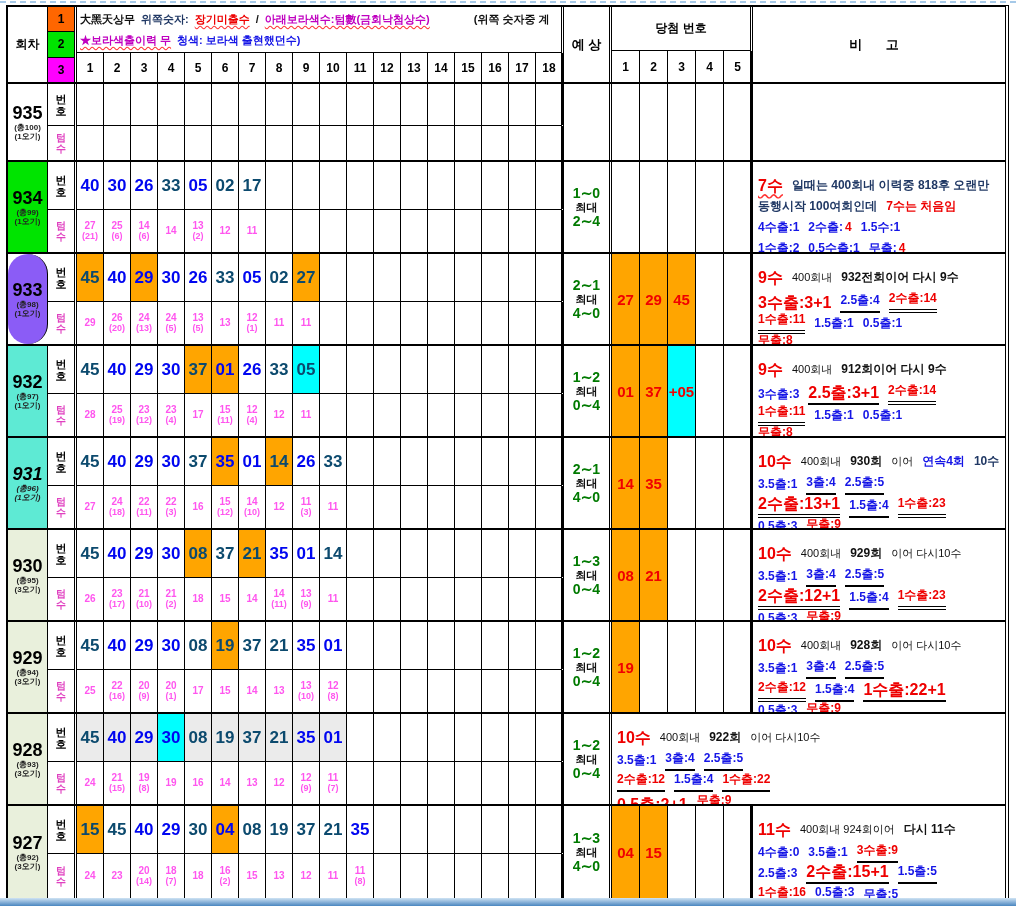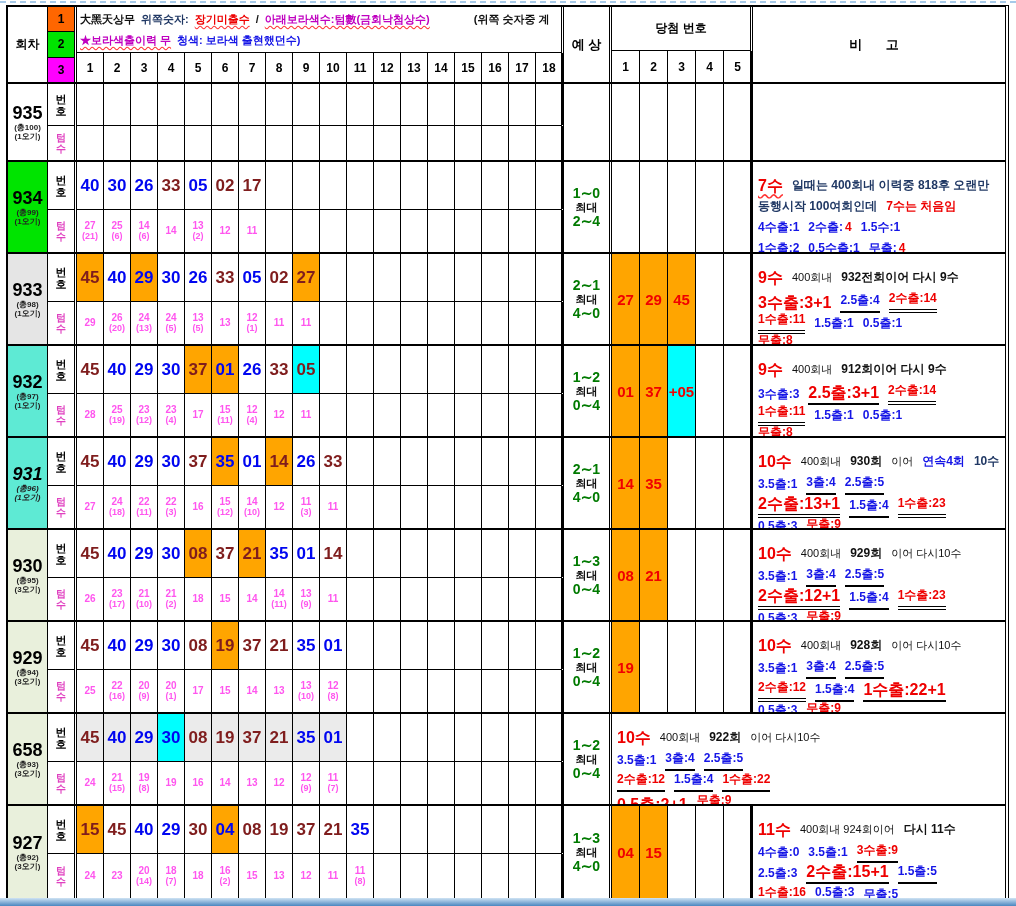--- a/index.html
+++ b/index.html
@@ -24,21 +24,21 @@
   .first .blab.top{height:42px}
   .blab.bot{flex:1;color:#E040C0;font-size:10px;line-height:11px}
   .mcell{flex:1;border-bottom:1px solid #000;display:flex;align-items:center;justify-content:center;font-weight:bold;font-size:12px;color:#000}
   .mcell:last-child{border-bottom:none}
   
   .ngrid{display:flex;flex-direction:column;width:487px;flex:0 0 auto}
   .nrow{display:flex;height:48px;border-bottom:1px solid #000}
   .first .nrow{height:42px}
   .trowi{display:flex;flex:1}
   .ncell{width:27px;flex:0 0 27px;border-right:1px solid #000;display:flex;flex-direction:column;align-items:center;justify-content:center;font-weight:bold;font-size:17px;overflow:hidden}
-  .cB{color:#0006F0}.cK{color:#7f1d1d}
+  .cB{color:#0006F0}.cK{color:#0c4a6e}
   .bgO{background:#FFA500}.bgC{background:#00FFFF}.bgG{background:#EBEBEB}
   .tc{color:#FF55EE;font-size:10px;line-height:10px}
   .tc div{color:#FF55EE}
   .tsub{font-size:9px}
   
   .legend{height:47px;border-bottom:1px solid #000;padding:2px 3px;overflow:hidden}
   .lline{white-space:nowrap;line-height:21px;font-size:11px}
   .lline .seg{font-size:11px;margin-right:6px}
   .nhdr-row{height:29px;border-bottom:none}
   .nh{font-size:12px;font-weight:bold;color:#000}
@@ -288,21 +288,21 @@
           <div class="wcell wfull"></div>
         </div>
         <div class="colR sep">
           <div class="rline"><span class="seg R big wavy">7수</span><span class="seg NB">일때는 400회내 이력중 818후 오랜만</span></div>
           <div class="rline"><span class="seg NB">동행시작 100여회인데</span><span class="seg R">7수는 처음임</span></div>
           <div class="rline"><span class="seg B">4수출:1</span><span class="seg B j">2수출:</span><span class="seg R">4</span><span class="seg B">1.5수:1</span></div>
           <div class="rline"><span class="seg B">1수출:2</span><span class="seg B">0.5수출:1</span><span class="seg B j">무출:</span><span class="seg R">4</span></div>
         </div>
       </div>
       <div class="trow">
-        <div class="colA" style="background: #e5e5e5;">
+        <div class="colA" style="background: #8b5cf6; border-radius: 20px;">
           <div class="round">933</div>
           <div class="rsub">(총98)</div>
           <div class="rsub">(1오기)</div>
         </div>
         <div class="colB">
           <div class="blab top">
             <div>번</div>
             <div>호</div>
           </div>
           <div class="blab bot">
@@ -796,21 +796,21 @@
         </div>
         <div class="colR sep">
           <div class="rline"><span class="seg R big">10수</span><span class="seg K">400회내</span><span class="seg KB">928회</span><span class="seg K">이어 다시10수</span></div>
           <div class="rline"><span class="seg B">3.5출:1</span><span class="seg B u">3출:4</span><span class="seg B u">2.5출:5</span></div>
           <div class="rline"><span class="seg R u2">2수출:12</span><span class="seg B u">1.5출:4</span><span class="seg R big u">1수출:22+1</span></div>
           <div class="rline"><span class="seg B">0.5출:3</span><span class="seg R u">무출:9</span></div>
         </div>
       </div>
       <div class="trow">
         <div class="colA" style="background: rgb(233, 240, 220);">
-          <div class="round">658</div>
+          <div class="round">928</div>
           <div class="rsub">(총93)</div>
           <div class="rsub">(3오기)</div>
         </div>
         <div class="colB">
           <div class="blab top">
             <div>번</div>
             <div>호</div>
           </div>
           <div class="blab bot">
             <div>텀</div>

